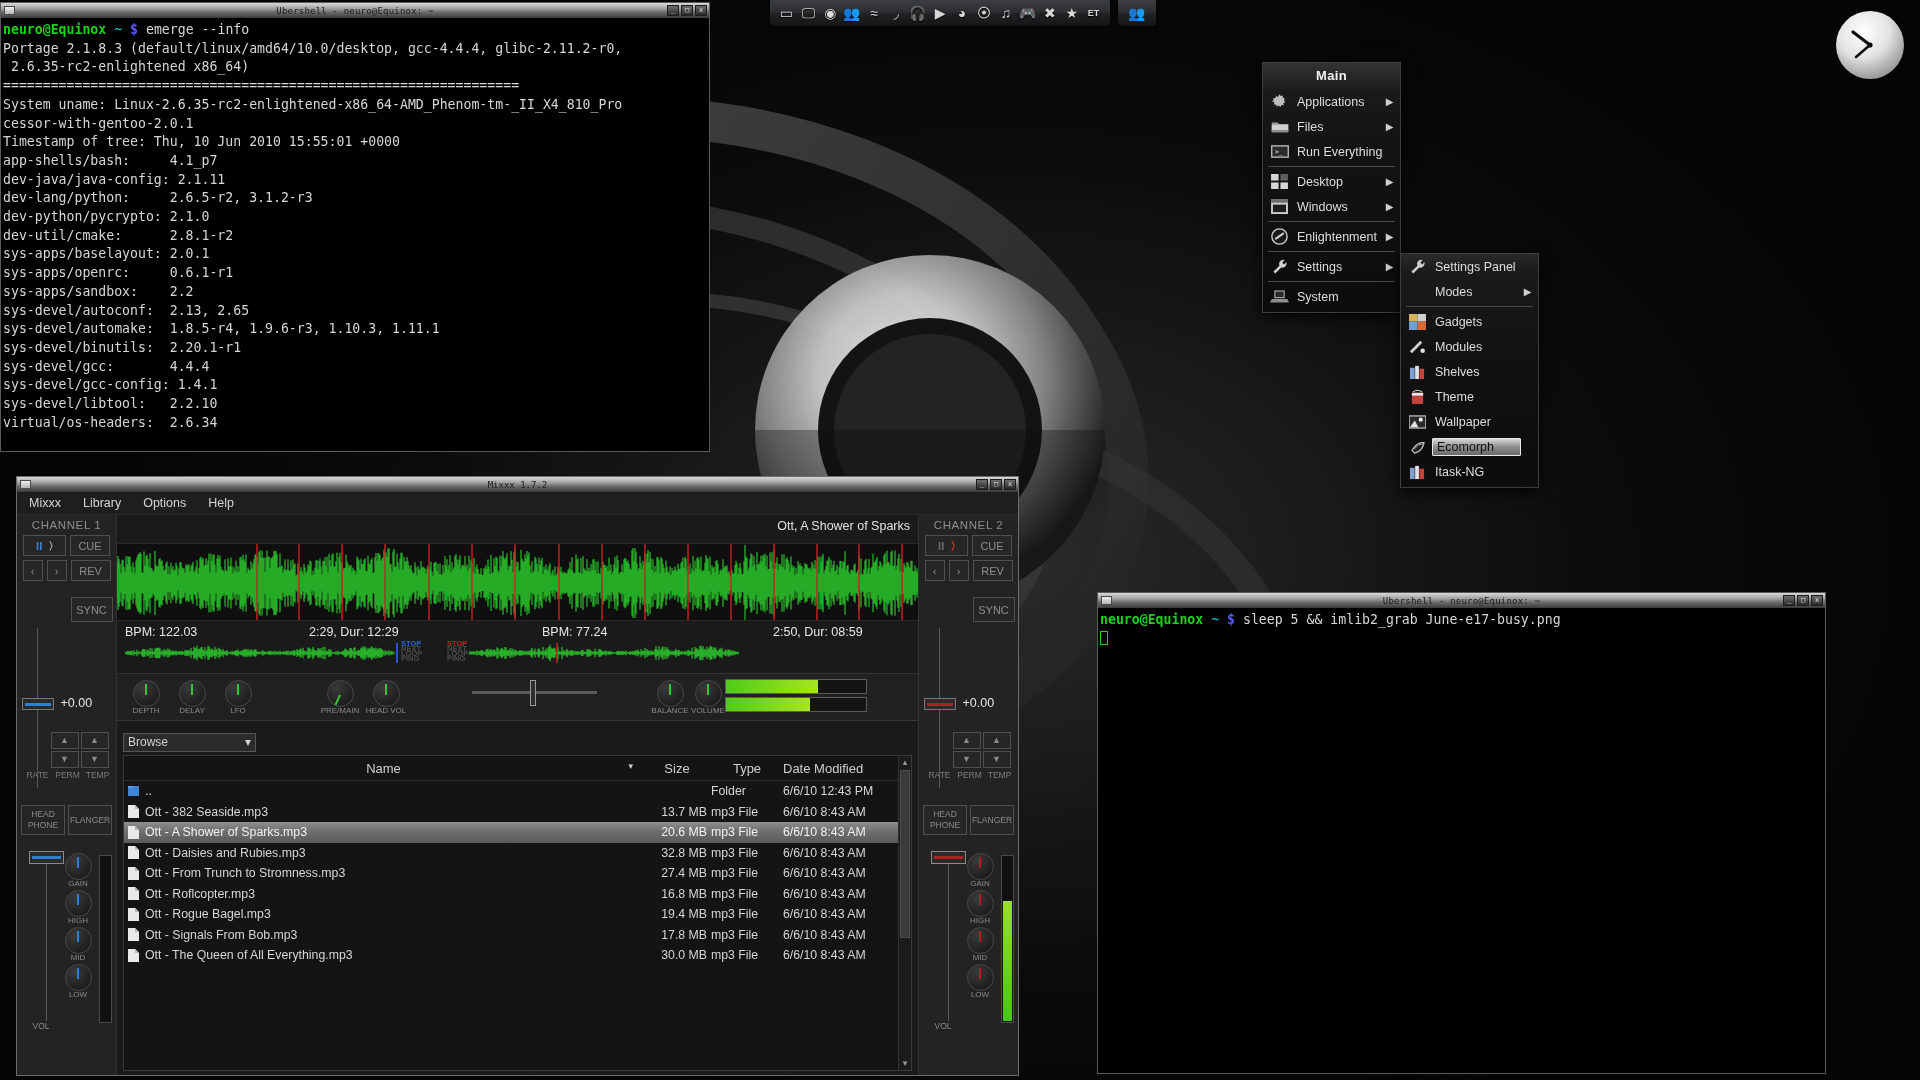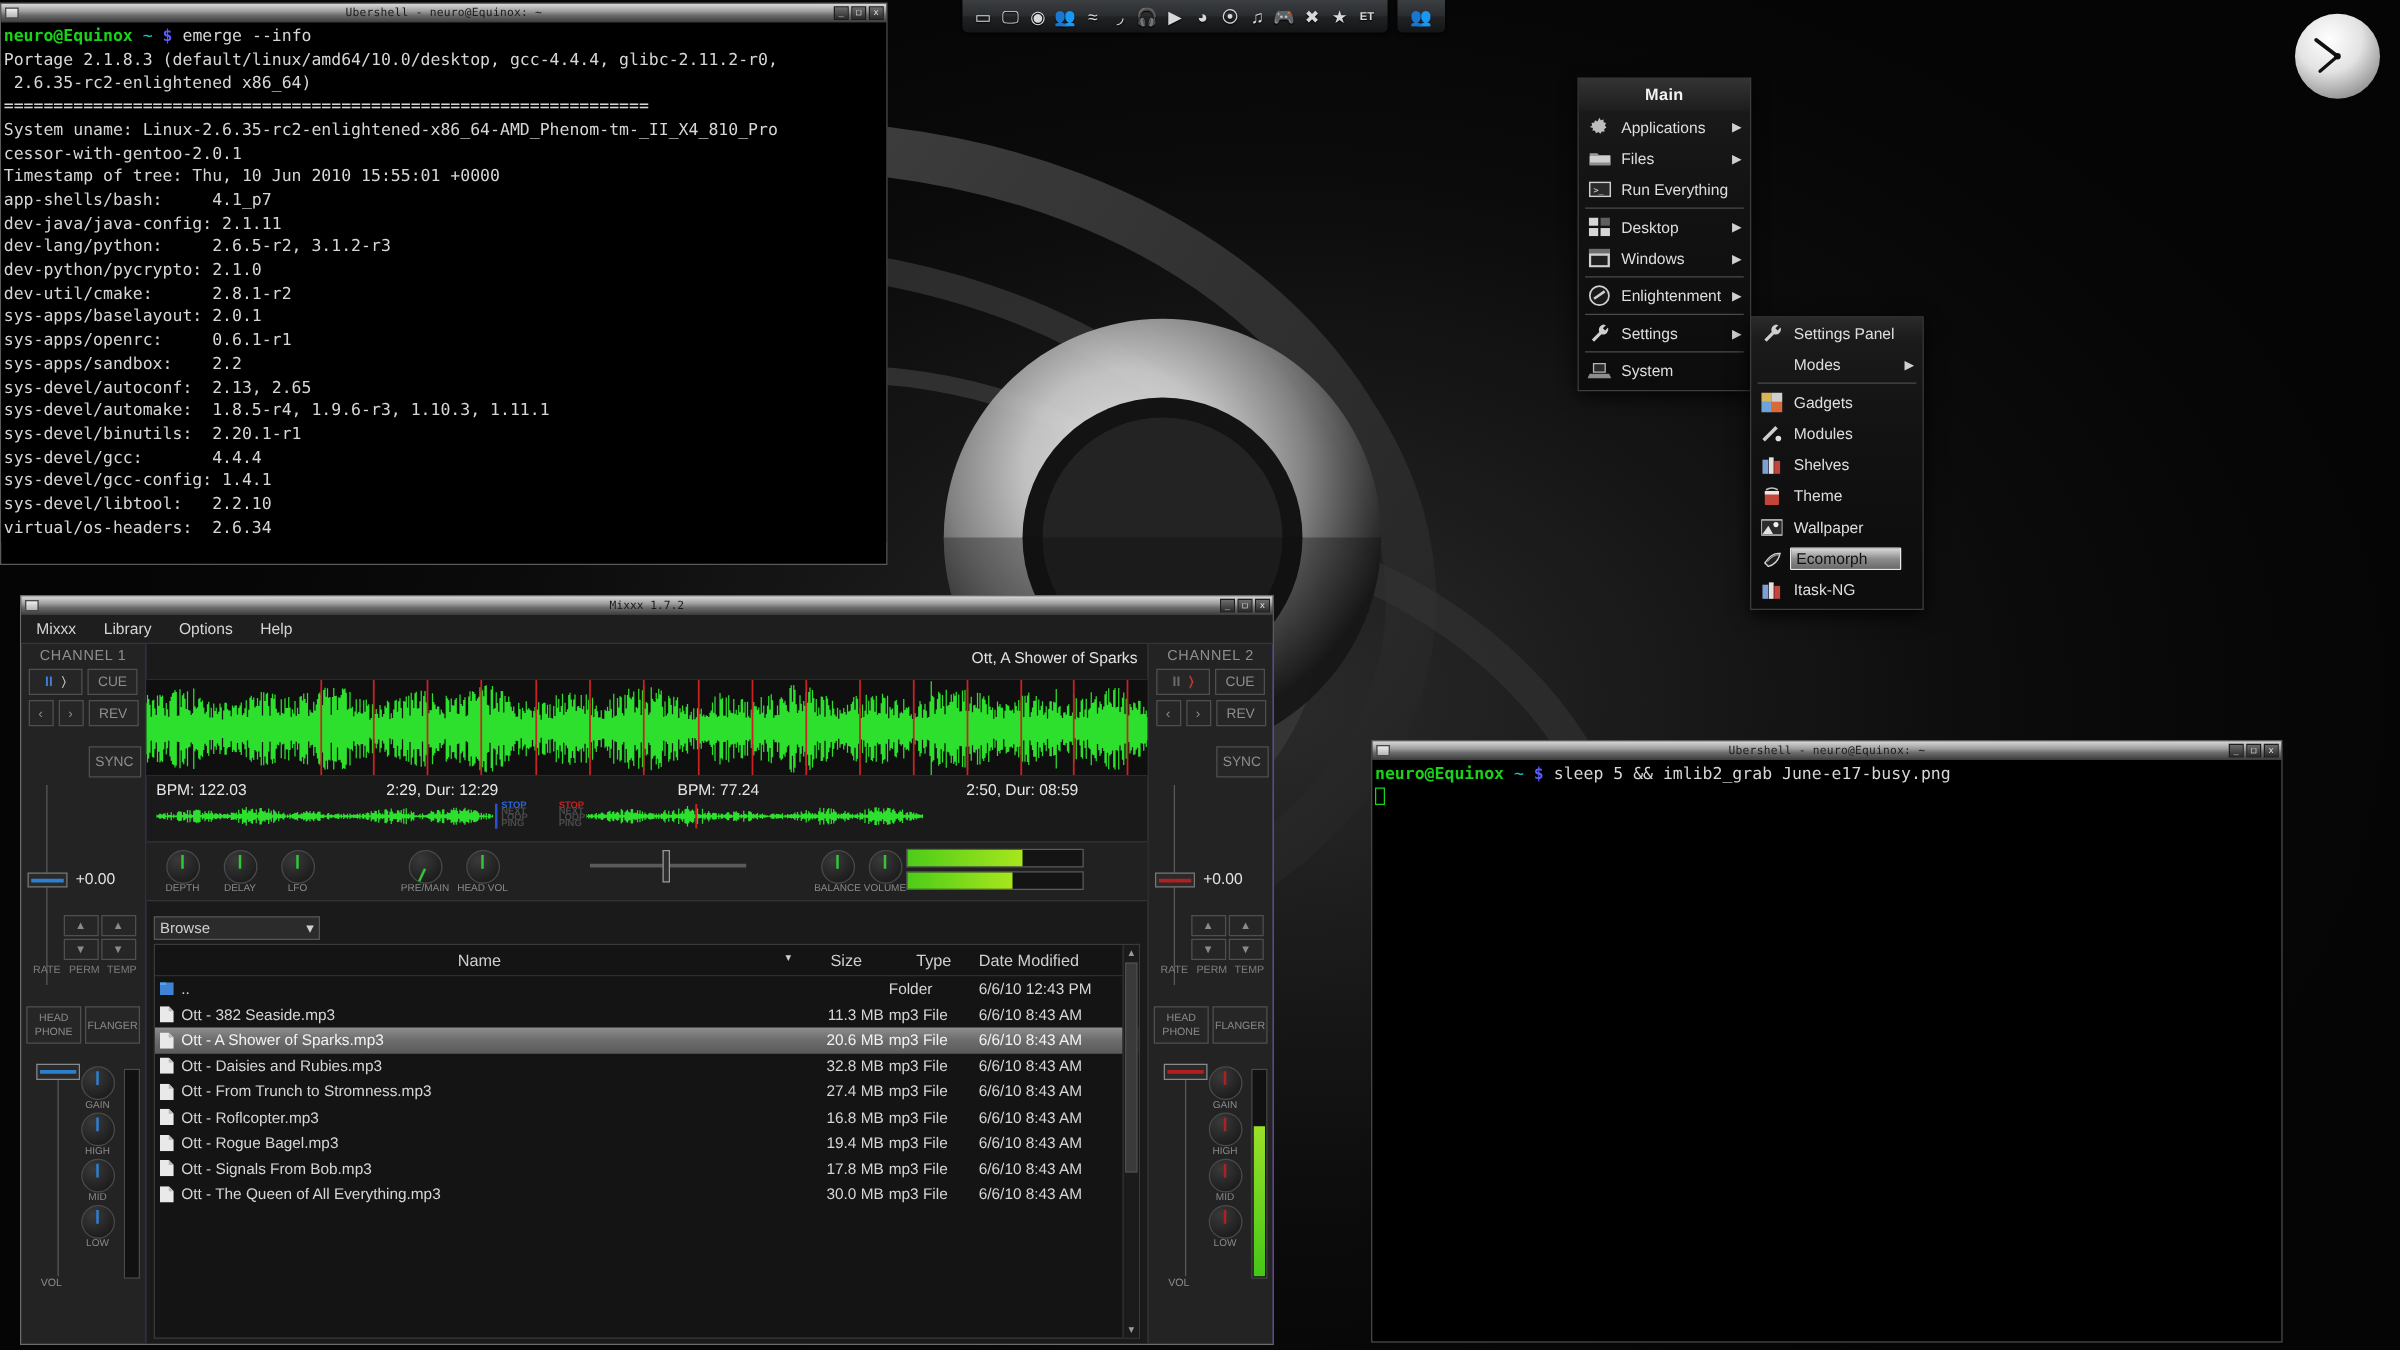--- a/index.html
+++ b/index.html
@@ -784,21 +784,21 @@
                 <div class="r-date">6/6/10 12:43 PM</div>
               </div>
               <div class="lib-row">
                 <div class="r-name">
                   <span class="fi"><svg width="11" height="13" viewBox="0 0 11 13">
                       <path d="M0 0h7l4 4v9H0z" fill="#e9e9e9"></path>
                       <path d="M7 0l4 4H7z" fill="#b8b8b8"></path>
                     </svg></span>
                   <span>Ott - 382 Seaside.mp3</span>
                 </div>
-                <div class="r-size">11.3 MB</div>
+                <div class="r-size">13.7 MB</div>
                 <div class="r-type">mp3 File</div>
                 <div class="r-date">6/6/10 8:43 AM</div>
               </div>
               <div class="lib-row sel">
                 <div class="r-name">
                   <span class="fi"><svg width="11" height="13" viewBox="0 0 11 13">
                       <path d="M0 0h7l4 4v9H0z" fill="#e9e9e9"></path>
                       <path d="M7 0l4 4H7z" fill="#b8b8b8"></path>
                     </svg></span>
                   <span>Ott - A Shower of Sparks.mp3</span>

